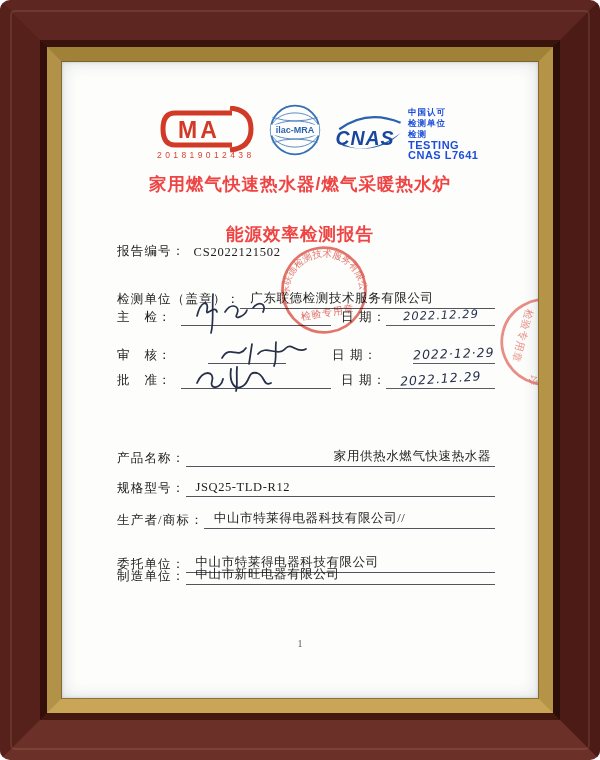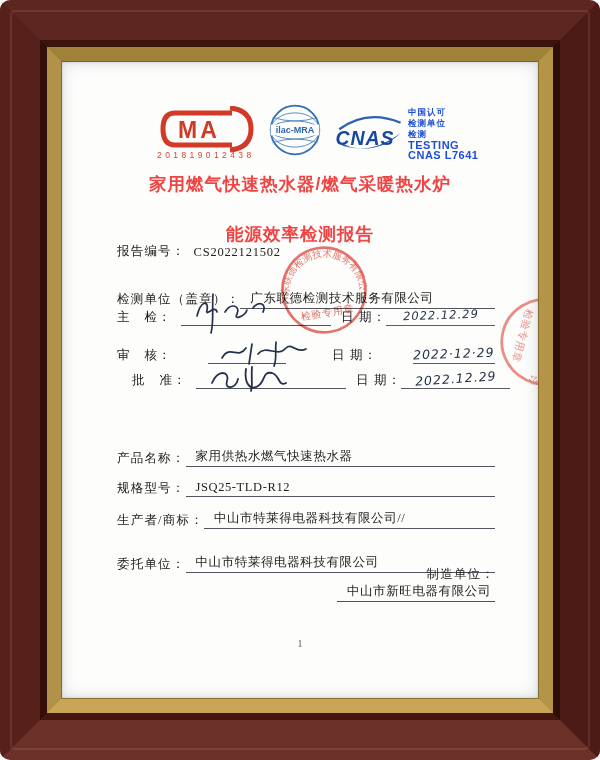--- a/index.html
+++ b/index.html
@@ -121,52 +121,52 @@
               <path d="M36,8 L33,28"></path>
               <path d="M42,18 C50,8 62,22 70,12 C76,6 80,18 90,13"></path>
               <path d="M60,6 C59,16 61,24 58,30"></path>
             </g>
           </svg>
         </span>
         <span class="dlabel">日 期：</span>
         <span class="dline"><span class="hand">2022·12·29</span></span>
       </div>
 
-      <div class="row" style="top:309px;margin-left:15px;">
+      <div class="row" style="top:309px;">
         <span class="lab" style="width:64px;">批　准：</span>
         <span class="sigline">
           <svg width="90" height="34" viewBox="0 0 90 34">
             <g fill="none" stroke="#26304a" stroke-width="1.8" stroke-linecap="round">
               <path d="M8,20 C14,6 26,8 23,18 C20,27 32,26 34,16"></path>
               <path d="M42,6 C40,20 46,28 54,23 C62,18 58,8 68,10 C76,12 74,24 82,20"></path>
               <path d="M48,4 C47,14 49,22 47,28"></path>
             </g>
           </svg>
         </span>
         <span class="dlabel">日 期：</span>
         <span class="dline"><span class="hand" style="transform:rotate(-4deg);">2022.12.29</span></span>
       </div>
 
-      <div class="row" style="top:386px;">
+      <div class="row" style="top:386px;text-align:right;">
         <span class="lab">产品名称：</span>
         <span class="uline grow">家用供热水燃气快速热水器</span>
       </div>
       <div class="row" style="top:418px;">
         <span class="lab">规格型号：</span>
         <span class="uline grow">JSQ25-TLD-R12</span>
       </div>
       <div class="row" style="top:448px;">
         <span class="lab">生产者/商标：</span>
         <span class="uline grow">中山市特莱得电器科技有限公司//</span>
       </div>
       <div class="row" style="top:492px;">
         <span class="lab">委托单位：</span>
         <span class="uline grow">中山市特莱得电器科技有限公司</span>
       </div>
-      <div class="row" style="top:504px;flex-direction:column;">
+      <div class="row" style="top:504px;">
         <span class="lab">制造单位：</span>
         <span class="uline grow">中山市新旺电器有限公司</span>
       </div>
 
       <svg class="stamp" style="left:217px;top:180px;transform:rotate(-9deg);" width="90" height="96" viewBox="0 0 100 100">
         <defs>
                 <path id="arcTop" d="M 11,62 A 40,40 0 1 1 89,62" fill="none"></path>
               </defs>
         <ellipse cx="50" cy="50" rx="46" ry="47" fill="none" stroke="#dd4f44" stroke-width="3" stroke-opacity=".85"></ellipse>
         <text font-size="10.5" fill="#dd4f44" fill-opacity=".85">

